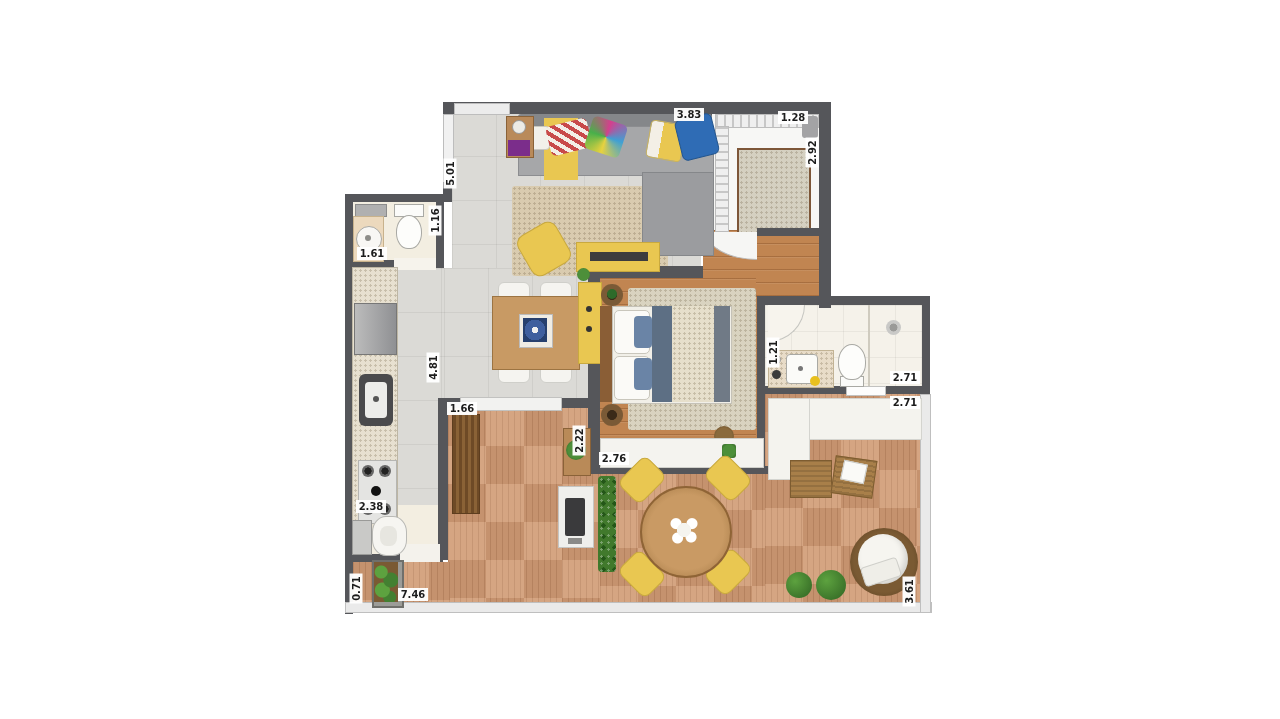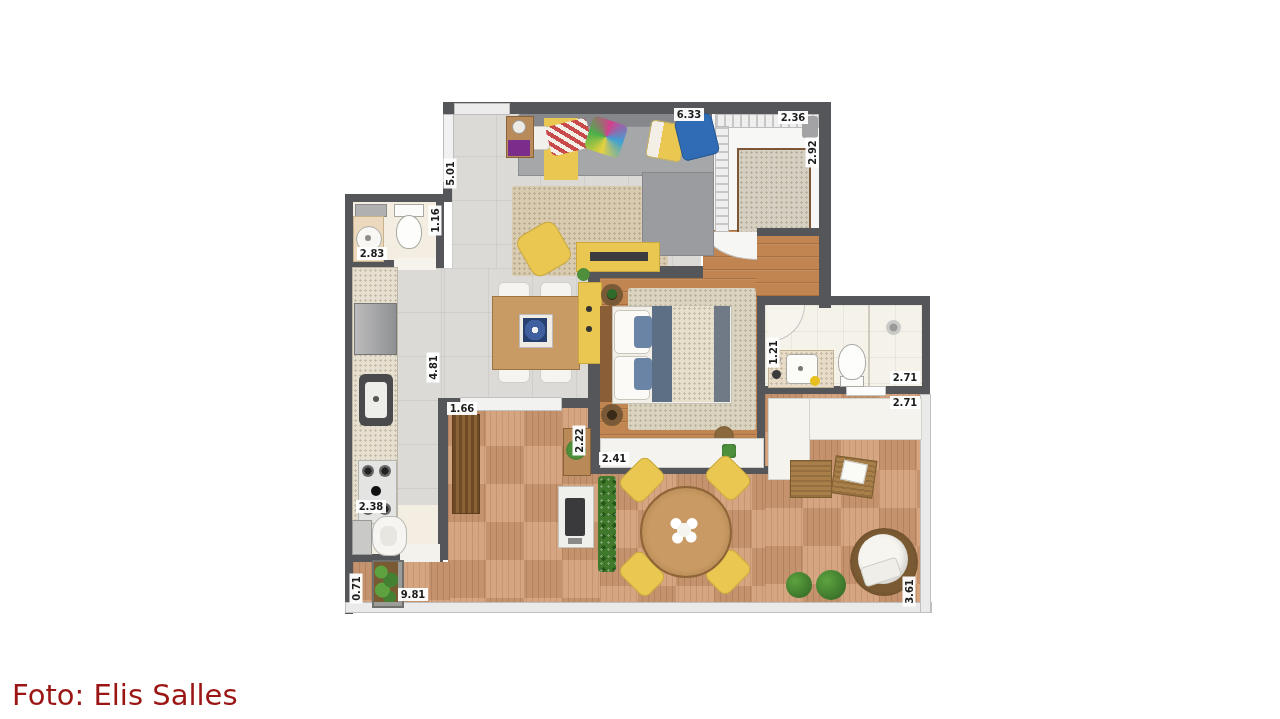--- a/index.html
+++ b/index.html
@@ -202,33 +202,32 @@
   <div class="abs" style="left:842px;top:462px;width:22px;height:18px;background:#fafaf7;border:1px solid #c9c9c5;transform:rotate(12deg)"></div>
 
   <div class="abs" style="left:850px;top:528px;width:68px;height:68px;background:radial-gradient(#7a5a33 62%,#54391c);border-radius:50%"></div>
   <div class="abs" style="left:858px;top:534px;width:50px;height:50px;background:#f6f5f0;border-radius:50%;box-shadow:inset -3px -3px 6px rgba(0,0,0,.15)"></div>
   <div class="abs" style="left:862px;top:562px;width:36px;height:18px;background:#efeee8;border:1px solid #cfcfca;border-radius:4px;transform:rotate(-18deg)"></div>
   <div class="abs" style="left:786px;top:572px;width:26px;height:26px;background:radial-gradient(circle at 35% 35%,#5da23f,#2f6322);border-radius:50%"></div>
   <div class="abs" style="left:816px;top:570px;width:30px;height:30px;background:radial-gradient(circle at 35% 35%,#5da23f,#2f6322);border-radius:50%"></div>
   <div class="abs" style="left:372px;top:560px;width:28px;height:44px;background:#9c9c98;border:2px solid #6f6f6b"></div>
   <div class="abs" style="left:374px;top:562px;width:24px;height:40px;background:radial-gradient(circle at 30% 25%,#5da23f 6px,transparent 7px),radial-gradient(circle at 70% 45%,#438031 7px,transparent 8px),radial-gradient(circle at 35% 70%,#5da23f 7px,transparent 8px),radial-gradient(circle at 65% 88%,#438031 6px,transparent 7px),#7a5a33"></div>
 
-  <span class="dim" style="left:674px;top:108px">6.33</span>
-  <span class="dim" style="left:778px;top:111px">2.36</span>
+  <span class="dim" style="left:674px;top:108px">3.83</span>
+  <span class="dim" style="left:778px;top:111px">1.28</span>
   <span class="dim v" style="left:797px;top:146px">2.92</span>
   <span class="dim v" style="left:435px;top:167px">5.01</span>
   <span class="dim v" style="left:420px;top:214px">1.16</span>
-  <span class="dim" style="left:357px;top:247px">2.83</span>
+  <span class="dim" style="left:357px;top:247px">1.61</span>
   <span class="dim v" style="left:418px;top:361px">4.81</span>
   <span class="dim" style="left:447px;top:402px">1.66</span>
   <span class="dim v" style="left:564px;top:434px">2.22</span>
-  <span class="dim" style="left:599px;top:452px">2.41</span>
+  <span class="dim" style="left:599px;top:452px">2.76</span>
   <span class="dim v" style="left:758px;top:346px">1.21</span>
   <span class="dim" style="left:890px;top:371px">2.71</span>
   <span class="dim" style="left:890px;top:396px">2.71</span>
   <span class="dim" style="left:356px;top:500px">2.38</span>
   <span class="dim v" style="left:341px;top:582px">0.71</span>
-  <span class="dim" style="left:398px;top:588px">9.81</span>
+  <span class="dim" style="left:398px;top:588px">7.46</span>
   <span class="dim v" style="left:894px;top:585px">3.61</span>
 
-  <div class="caption">Foto: Elis Salles</div>
 
 </div>
 
 </body></html>

